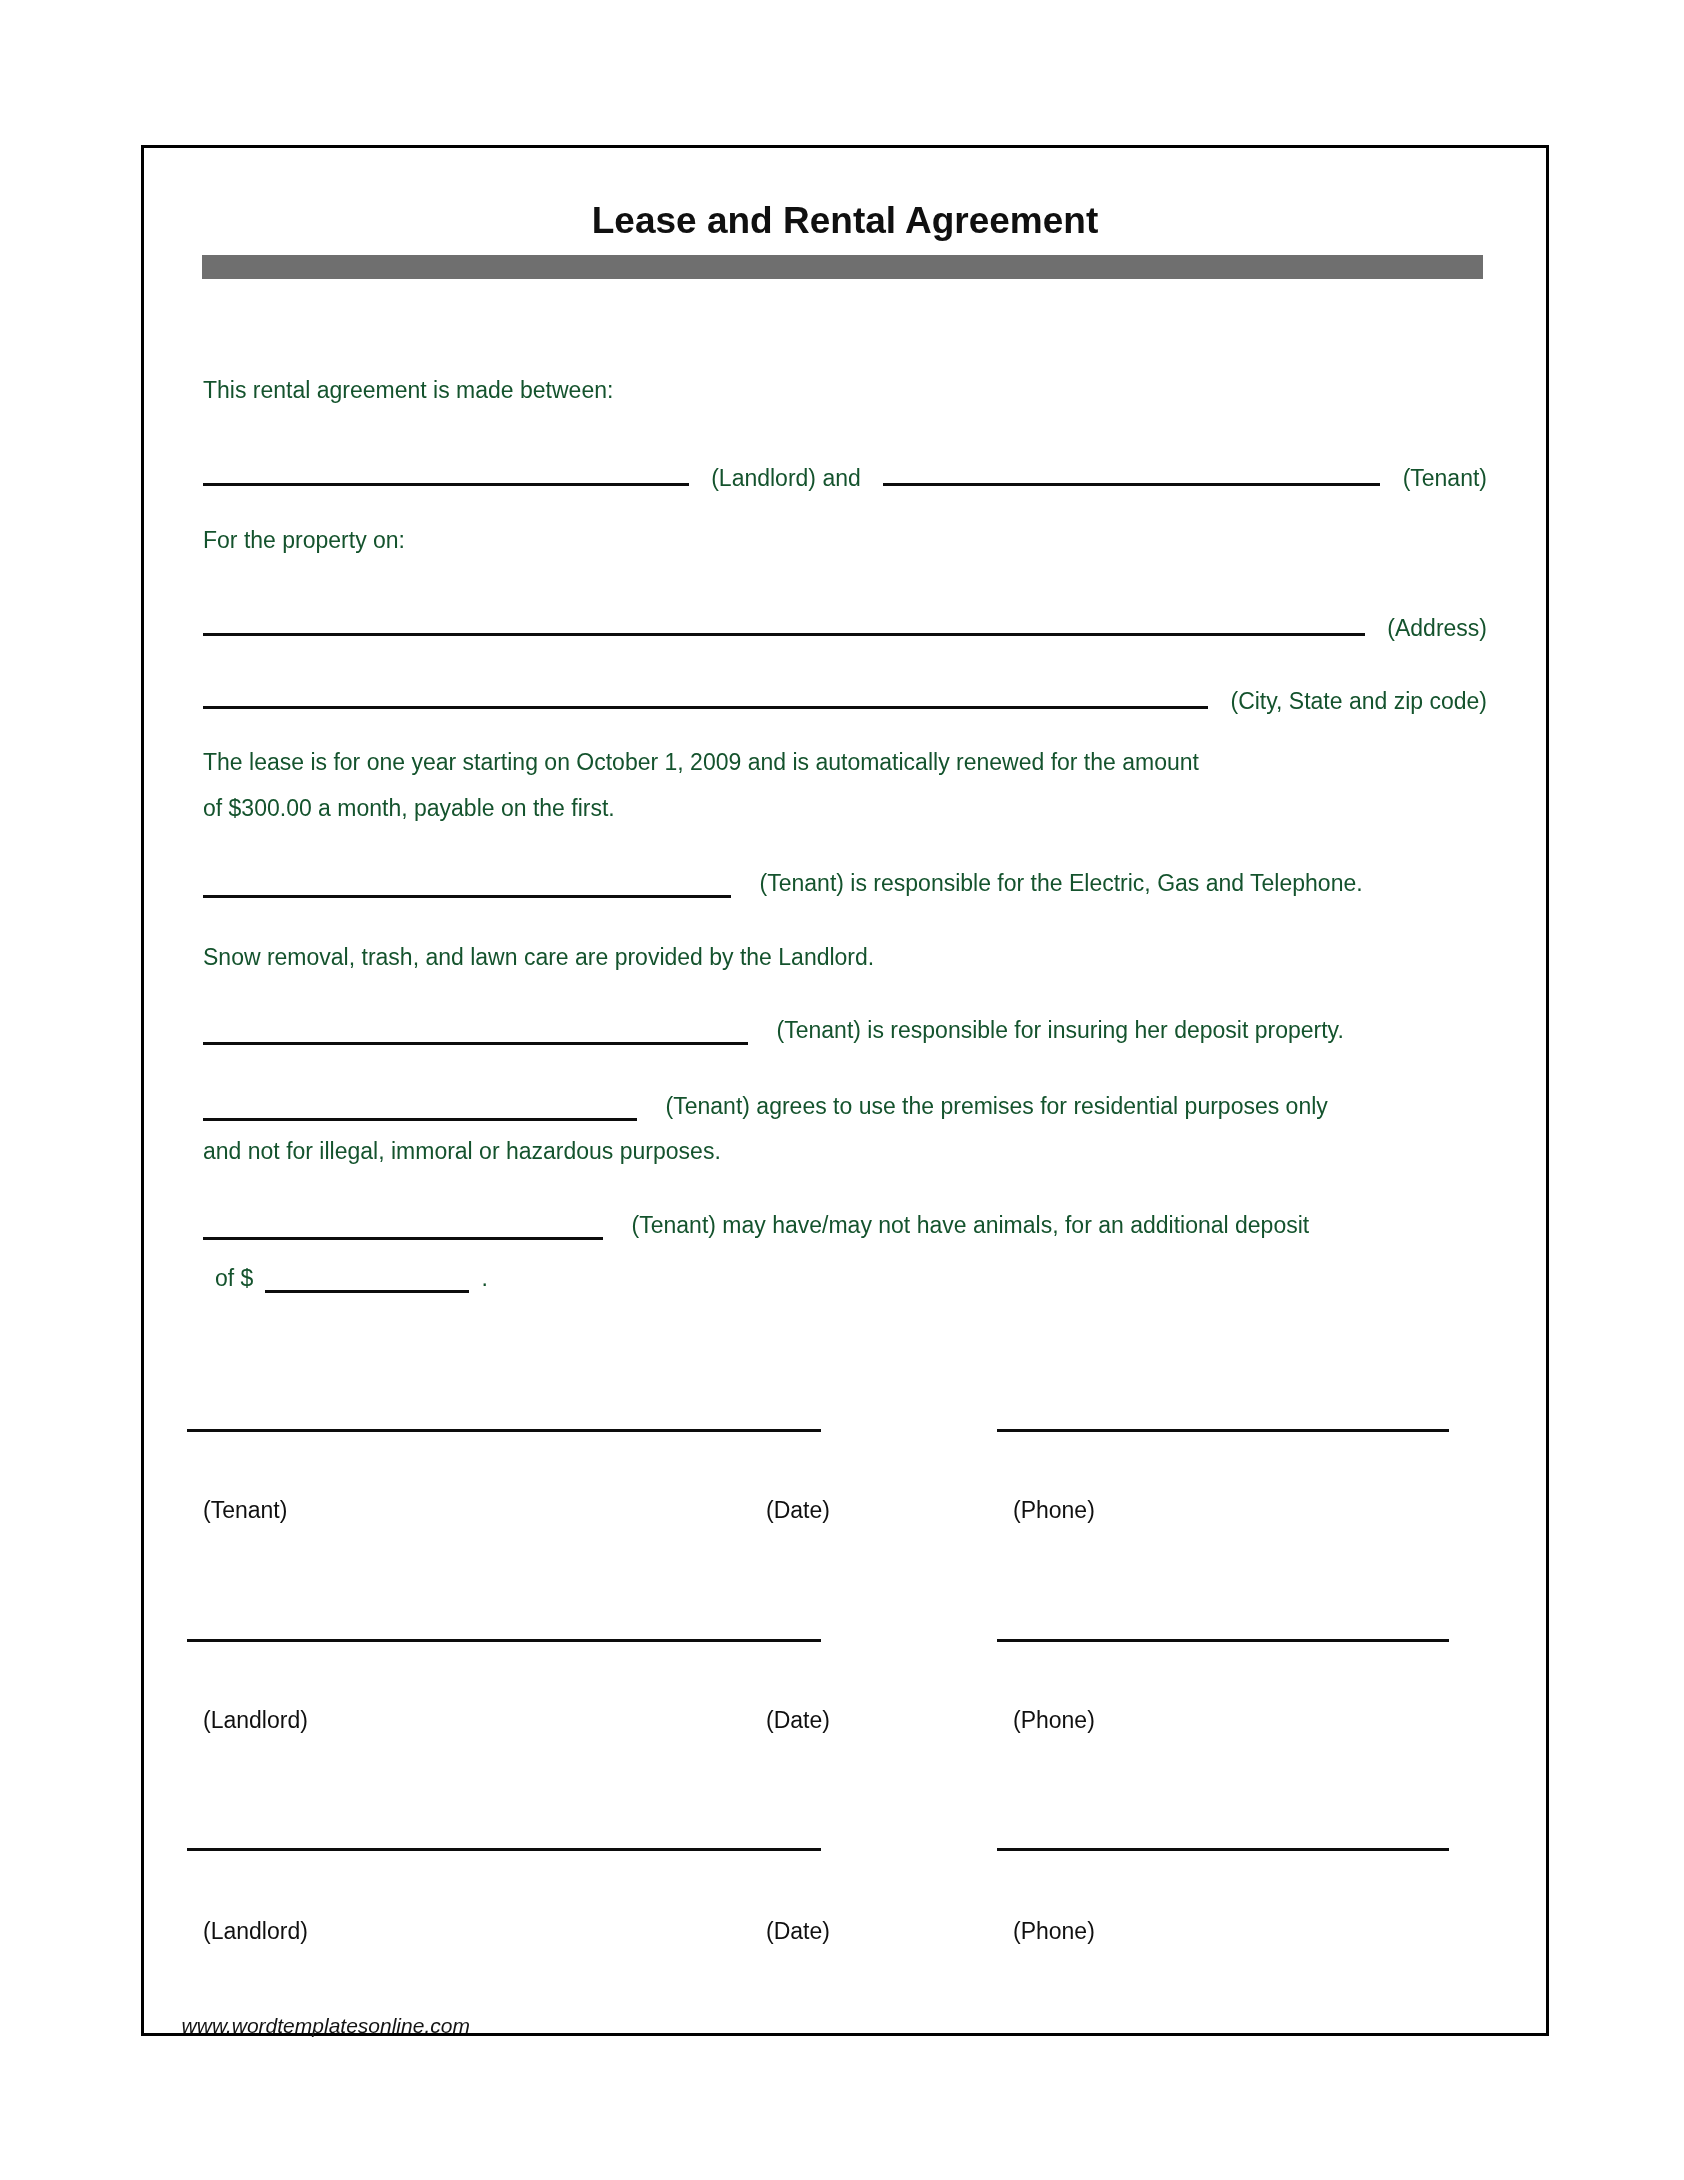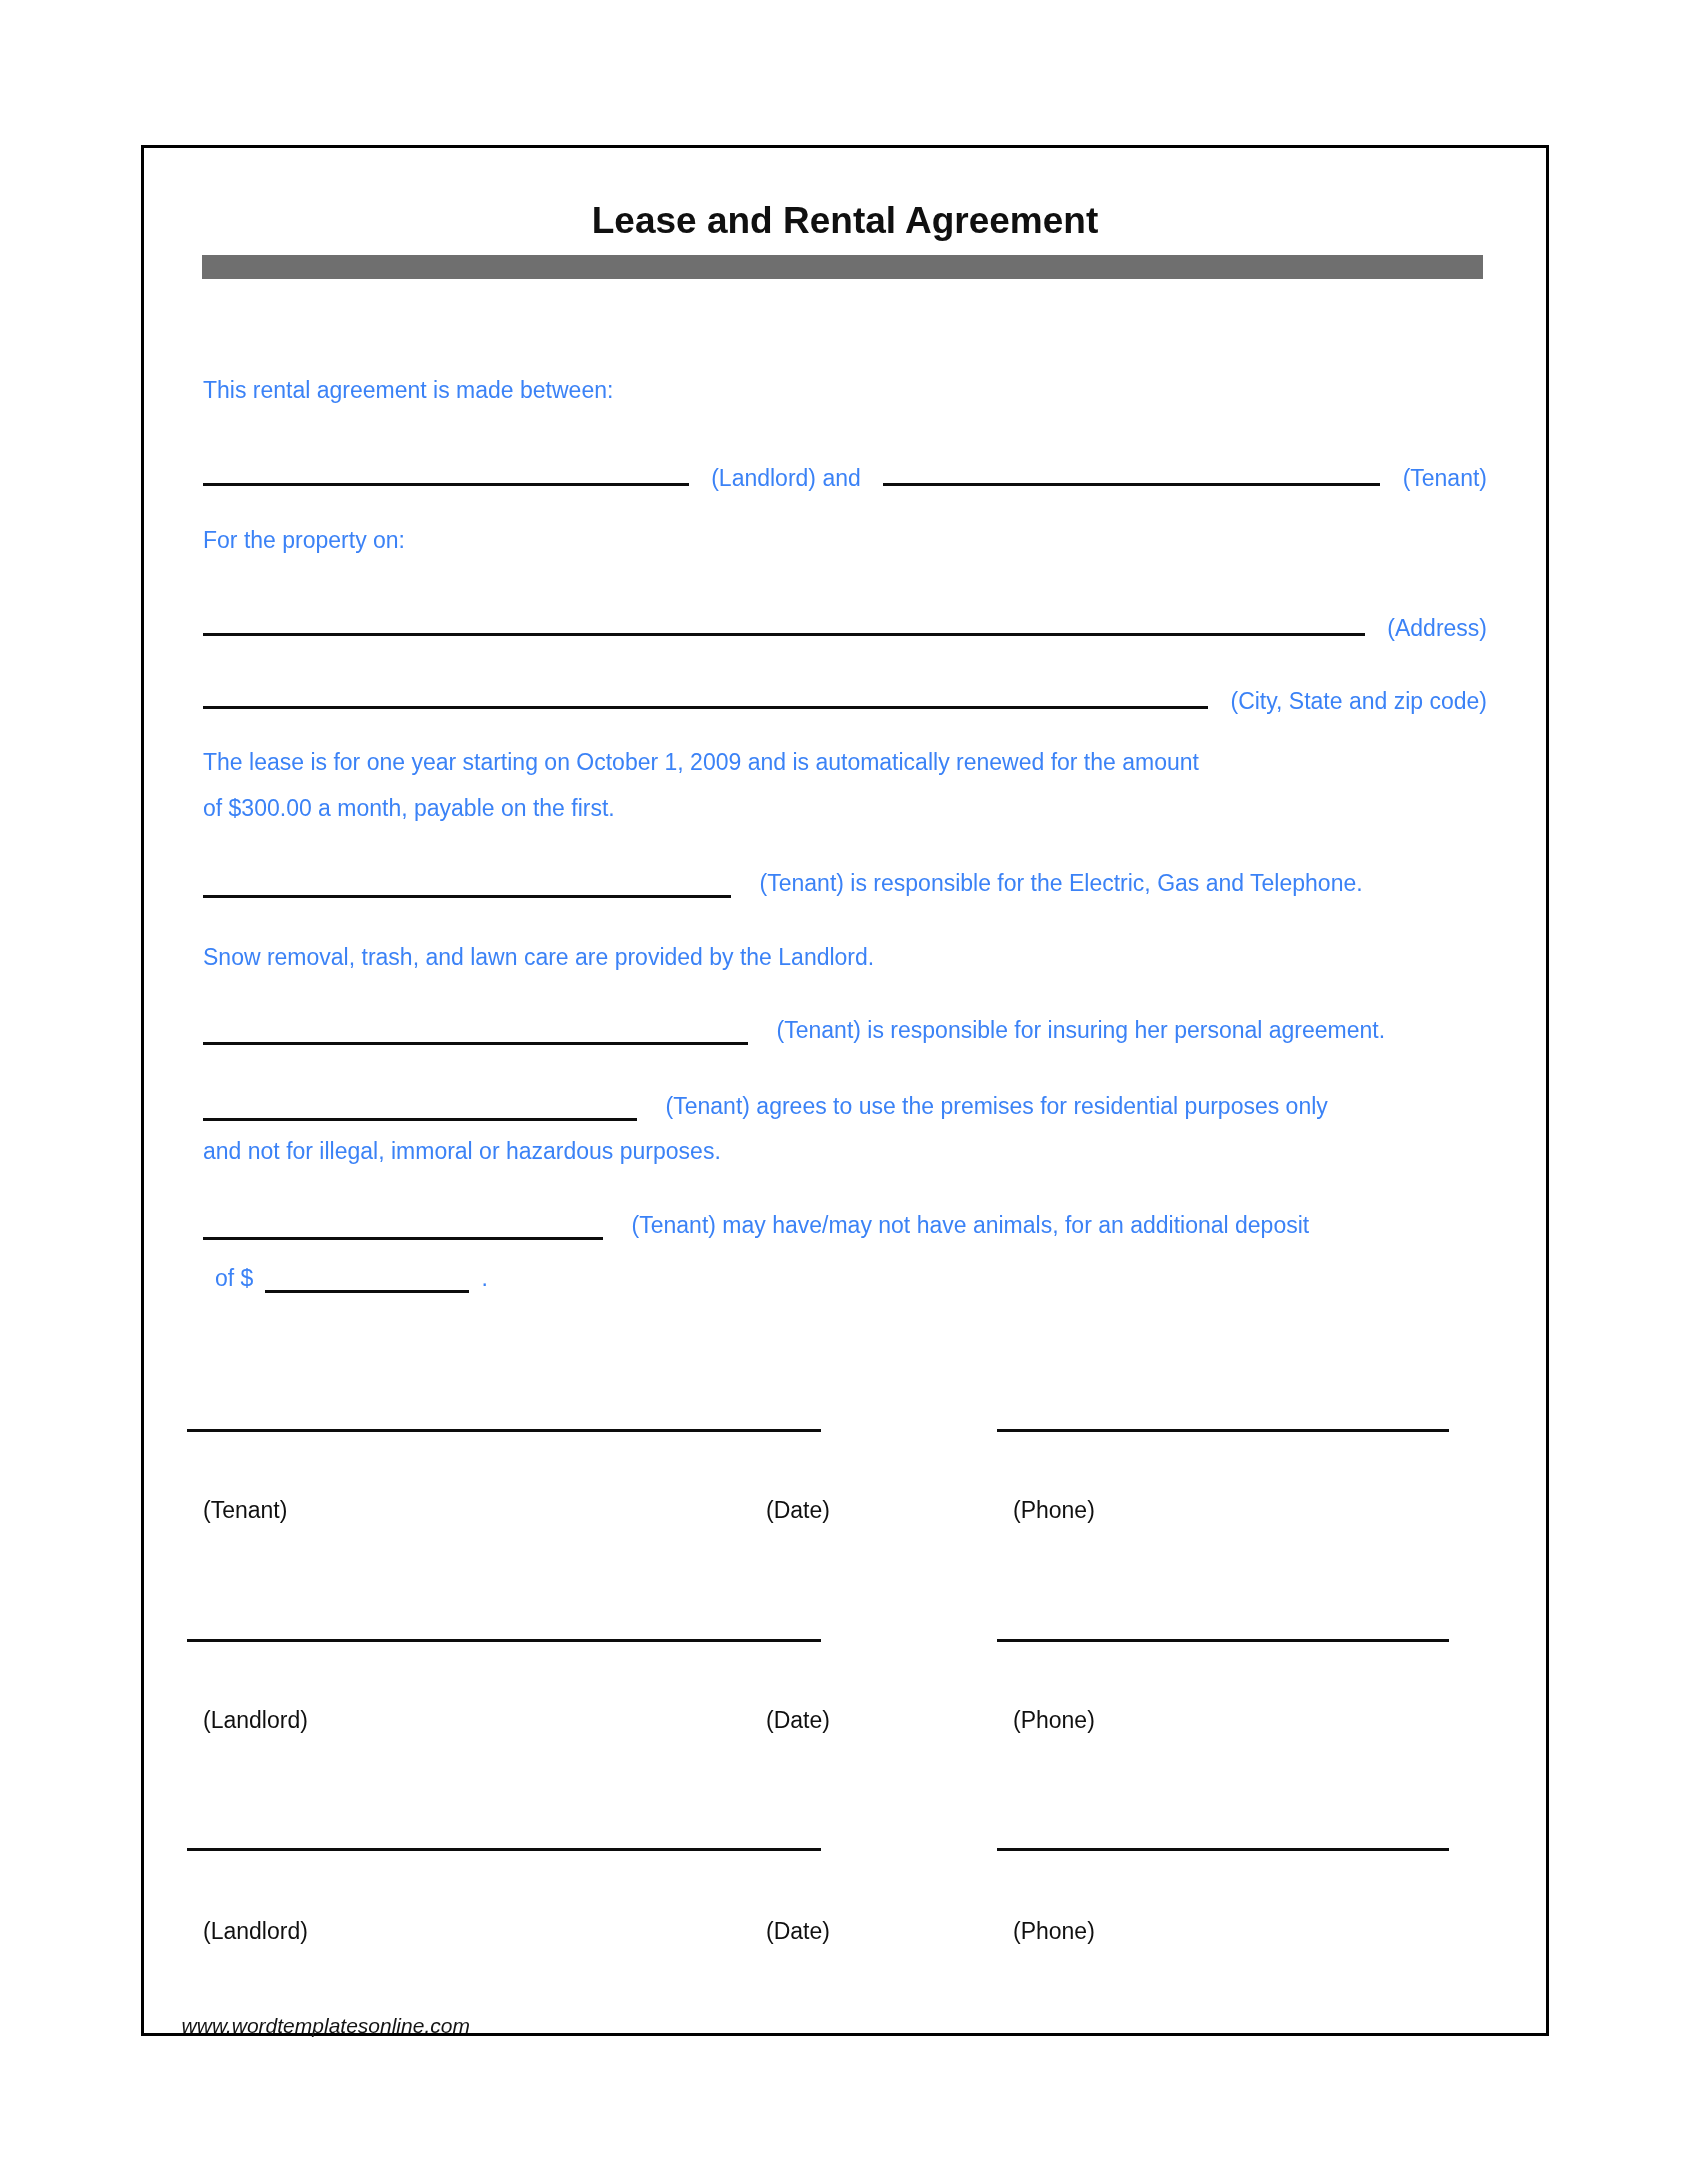--- a/index.html
+++ b/index.html
@@ -14,21 +14,21 @@
     left: 141px; top: 145px;
     width: 1408px; height: 1891px;
     border: 3.4px solid #000000;
     background: #ffffff;
   }
   .abs { position: absolute; }
   .txt {
     font-size: 23px;
     line-height: 29px;
     white-space: nowrap;
-    color: #3b82f6;
+    color: #14532d;
   }
   .doc-title {
     left: 0; top: 39px; width: 100%;
     text-align: center;
     font-size: 37px; line-height: 43px;
     font-weight: 700;
     letter-spacing: 0px;
   }
   .title-rule {
     left: 58px; top: 107px;
@@ -97,21 +97,21 @@
 
   <div class="abs txt" style="left:47px; top:709px;">
     <span class="blank" style="width:528px;"></span>
     <span class="lbl-end">(Tenant) is responsible for the Electric, Gas and Telephone.</span>
   </div>
 
   <div class="abs txt" style="left:47px; top:783px;">Snow removal, trash, and lawn care are provided by the Landlord.</div>
 
   <div class="abs txt" style="left:47px; top:856px;">
     <span class="blank" style="width:545px;"></span>
-    <span class="lbl-end">(Tenant) is responsible for insuring her personal agreement.</span>
+    <span class="lbl-end">(Tenant) is responsible for insuring her deposit property.</span>
   </div>
 
   <div class="abs txt" style="left:47px; top:932px;">
     <span class="blank" style="width:434px;"></span>
     <span class="lbl-end">(Tenant) agrees to use the premises for residential purposes only</span>
   </div>
   <div class="abs txt" style="left:47px; top:977px;">and not for illegal, immoral or hazardous purposes.</div>
 
   <div class="abs txt" style="left:47px; top:1051px;">
     <span class="blank" style="width:400px;"></span>

